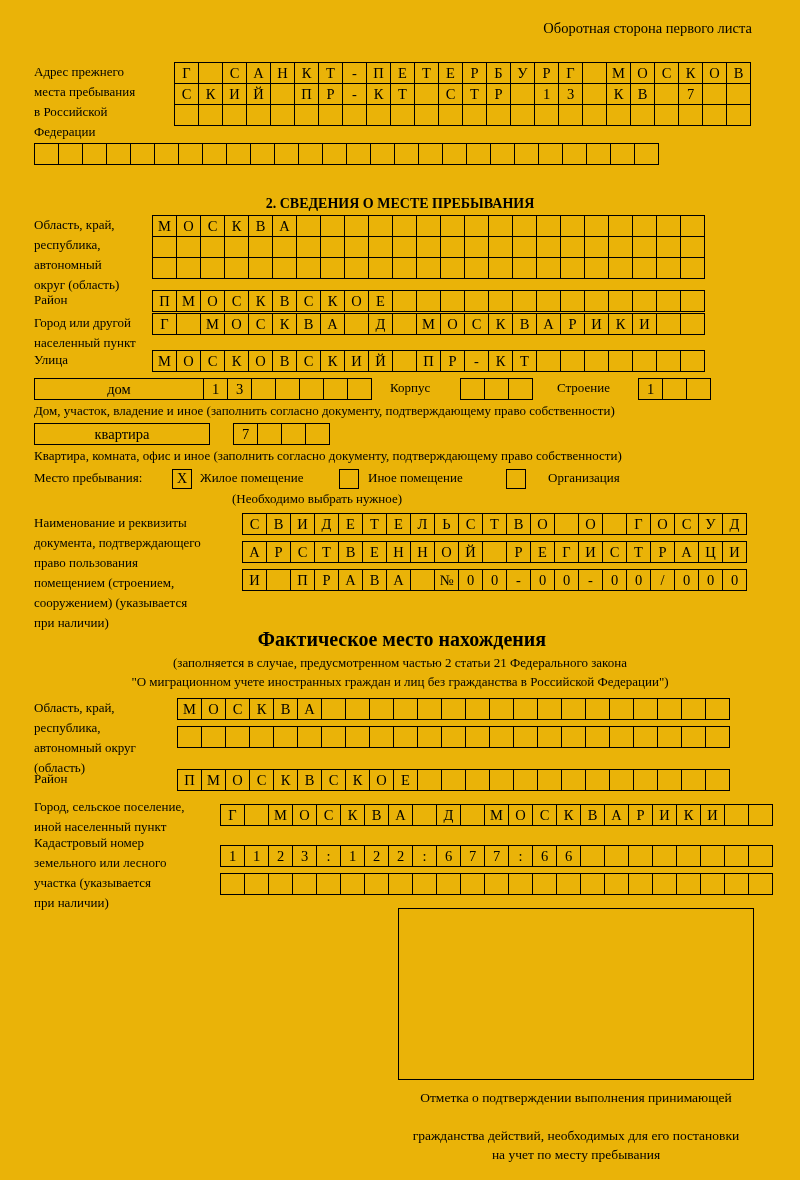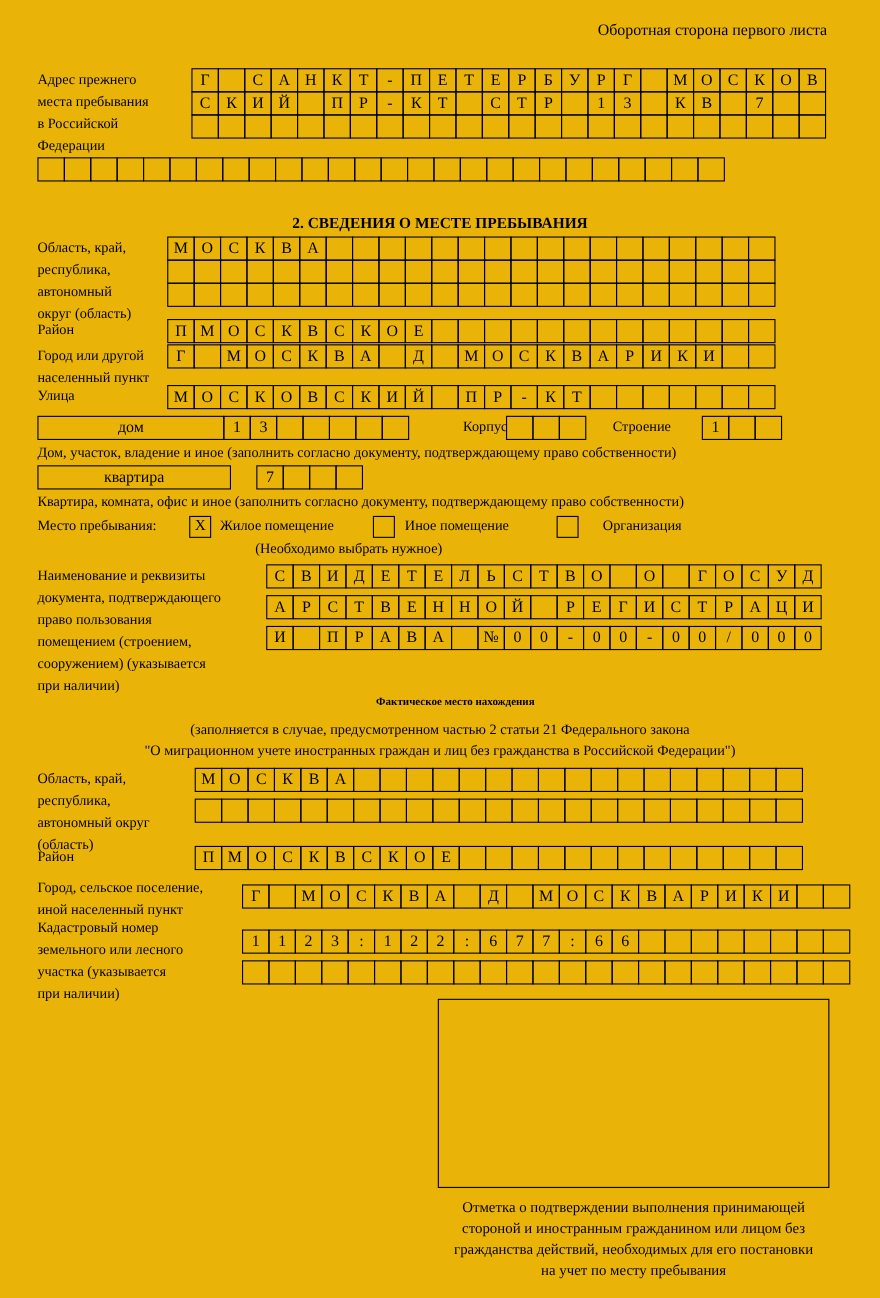--- a/index.html
+++ b/index.html
@@ -367,21 +367,21 @@
   <div class="widebox" style="left:34px; top:378px; width:170px;">дом</div>
   <div class="boxrow" id="s2-dom" style="left:203px; top:378px;">
       <div class="cell">1</div>
       <div class="cell">3</div>
       <div class="cell"></div>
       <div class="cell"></div>
       <div class="cell"></div>
       <div class="cell"></div>
       <div class="cell"></div>
     </div>
-  <div class="lbl" style="left:390px; top:378px;margin-left:31px;">Корпус</div>
+  <div class="lbl" style="left:390px; top:378px;">Корпус</div>
   <div class="boxrow" id="s2-korp" style="left:460px; top:378px;">
       <div class="cell"></div>
       <div class="cell"></div>
       <div class="cell"></div>
     </div>
   <div class="lbl" style="left:557px; top:378px;">Строение</div>
   <div class="boxrow" id="s2-stroe" style="left:638px; top:378px;">
       <div class="cell">1</div>
       <div class="cell"></div>
       <div class="cell"></div>
@@ -476,21 +476,21 @@
       <div class="cell">0</div>
       <div class="cell">-</div>
       <div class="cell">0</div>
       <div class="cell">0</div>
       <div class="cell">/</div>
       <div class="cell">0</div>
       <div class="cell">0</div>
       <div class="cell">0</div>
     </div>
 
-  <div class="lbl bold center" style="left:48px; top:629px; width:732px; font-size:10px;">Фактическое место нахождения</div>
+  <div class="lbl bold center" style="left:36px; top:629px; width:732px; font-size:20px;">Фактическое место нахождения</div>
   <div class="lbl small center" style="left:34px; top:653px; width:732px;">(заполняется в случае, предусмотренном частью 2 статьи 21 Федерального закона</div>
   <div class="lbl small center" style="left:34px; top:672px; width:732px;">"О миграционном учете иностранных граждан и лиц без гражданства в Российской Федерации")</div>
 
   <div class="lbl" style="left:34px; top:698px; width:150px;">Область, край,
 республика,
 автономный округ
 (область)</div>
   <div class="boxrow" id="s3-reg-0" style="left:177px; top:698px;">
       <div class="cell">М</div>
       <div class="cell">О</div>
@@ -647,17 +647,16 @@
       <div class="cell"></div>
       <div class="cell"></div>
       <div class="cell"></div>
       <div class="cell"></div>
       <div class="cell"></div>
       <div class="cell"></div>
     </div>
 
   <div class="bigbox" style="left:398px; top:908px; width:356px; height:172px;"></div>
   <div class="ctr-text" style="left:390px; top:1088px; width:372px;">Отметка о подтверждении выполнения принимающей</div>
-  <div class="ctr-text" style="left:390px; top:1107px; width:372px;">стороной и иностранным гражданином или лицом без</div>
   <div class="ctr-text" style="left:390px; top:1126px; width:372px;">гражданства действий, необходимых для его постановки</div>
   <div class="ctr-text" style="left:390px; top:1145px; width:372px;">на учет по месту пребывания</div>
 
 </div>
 
 </body></html>

